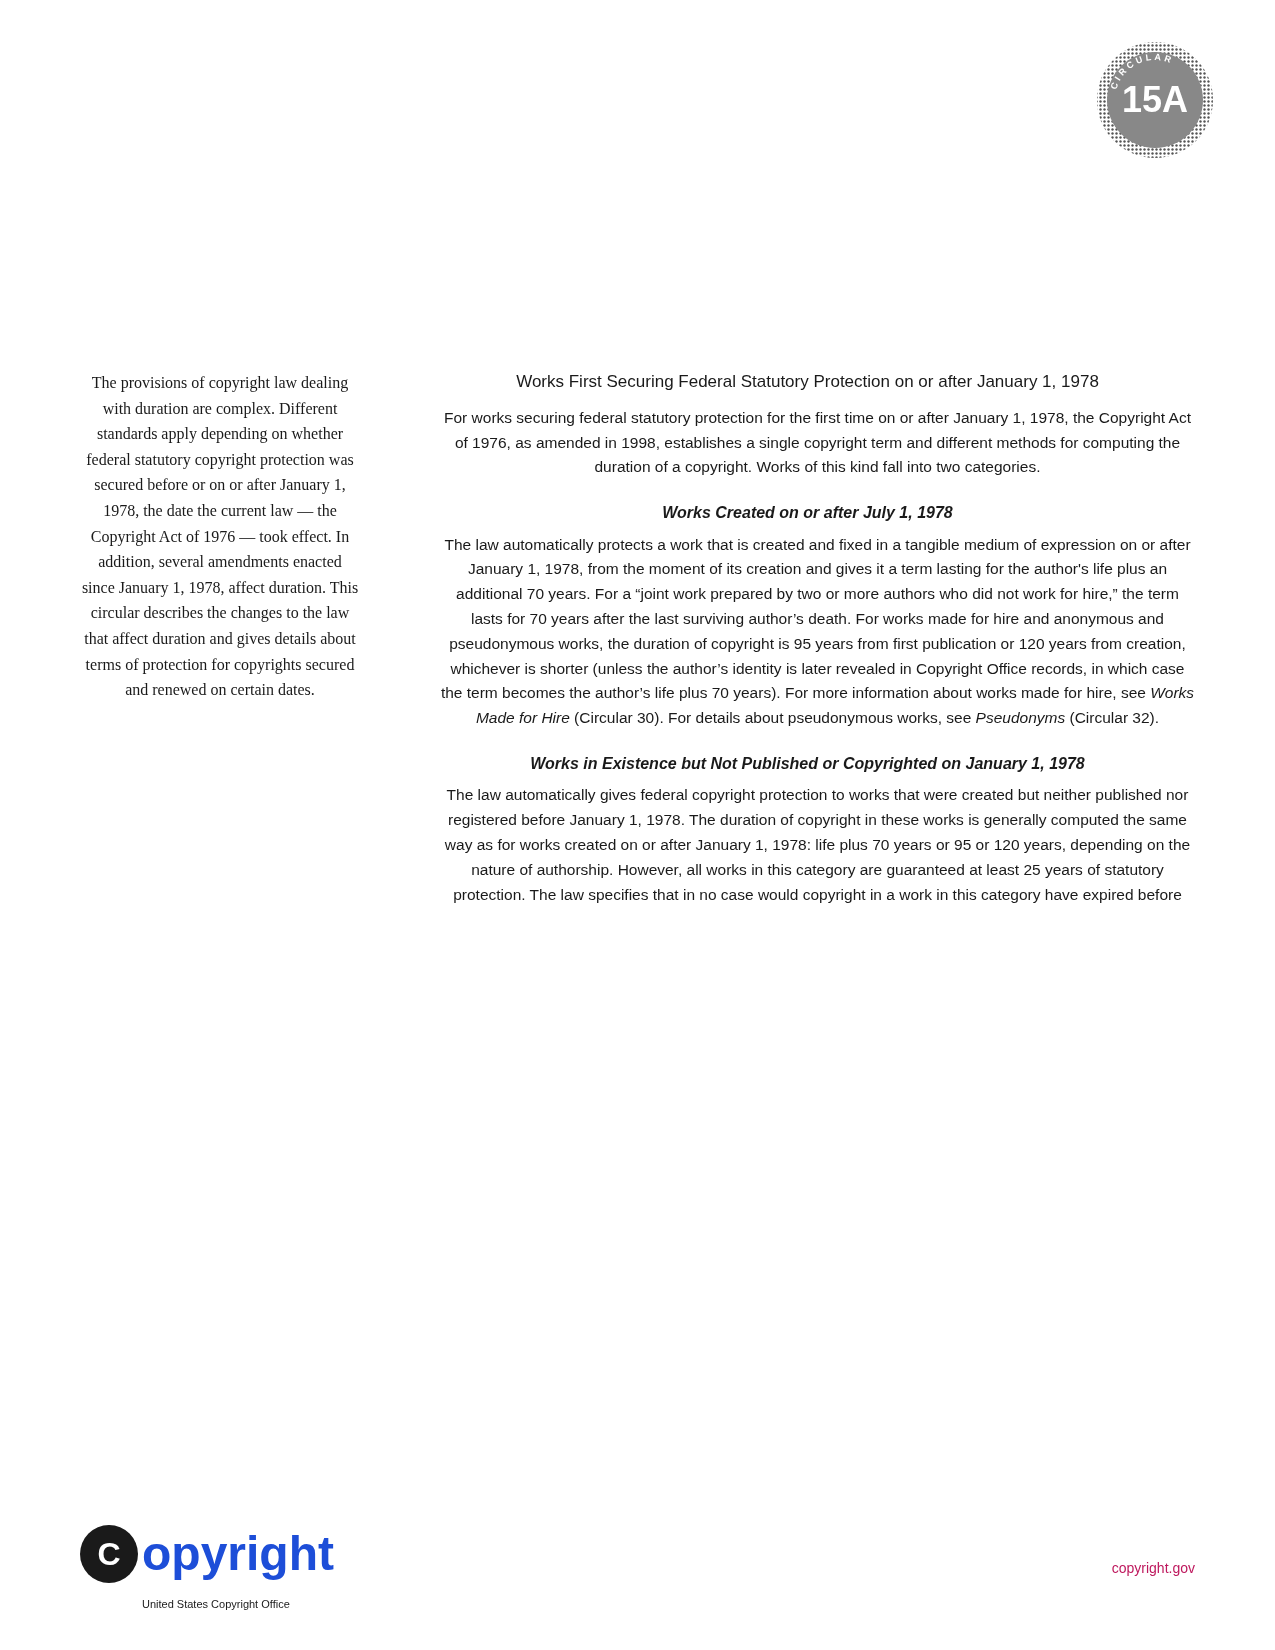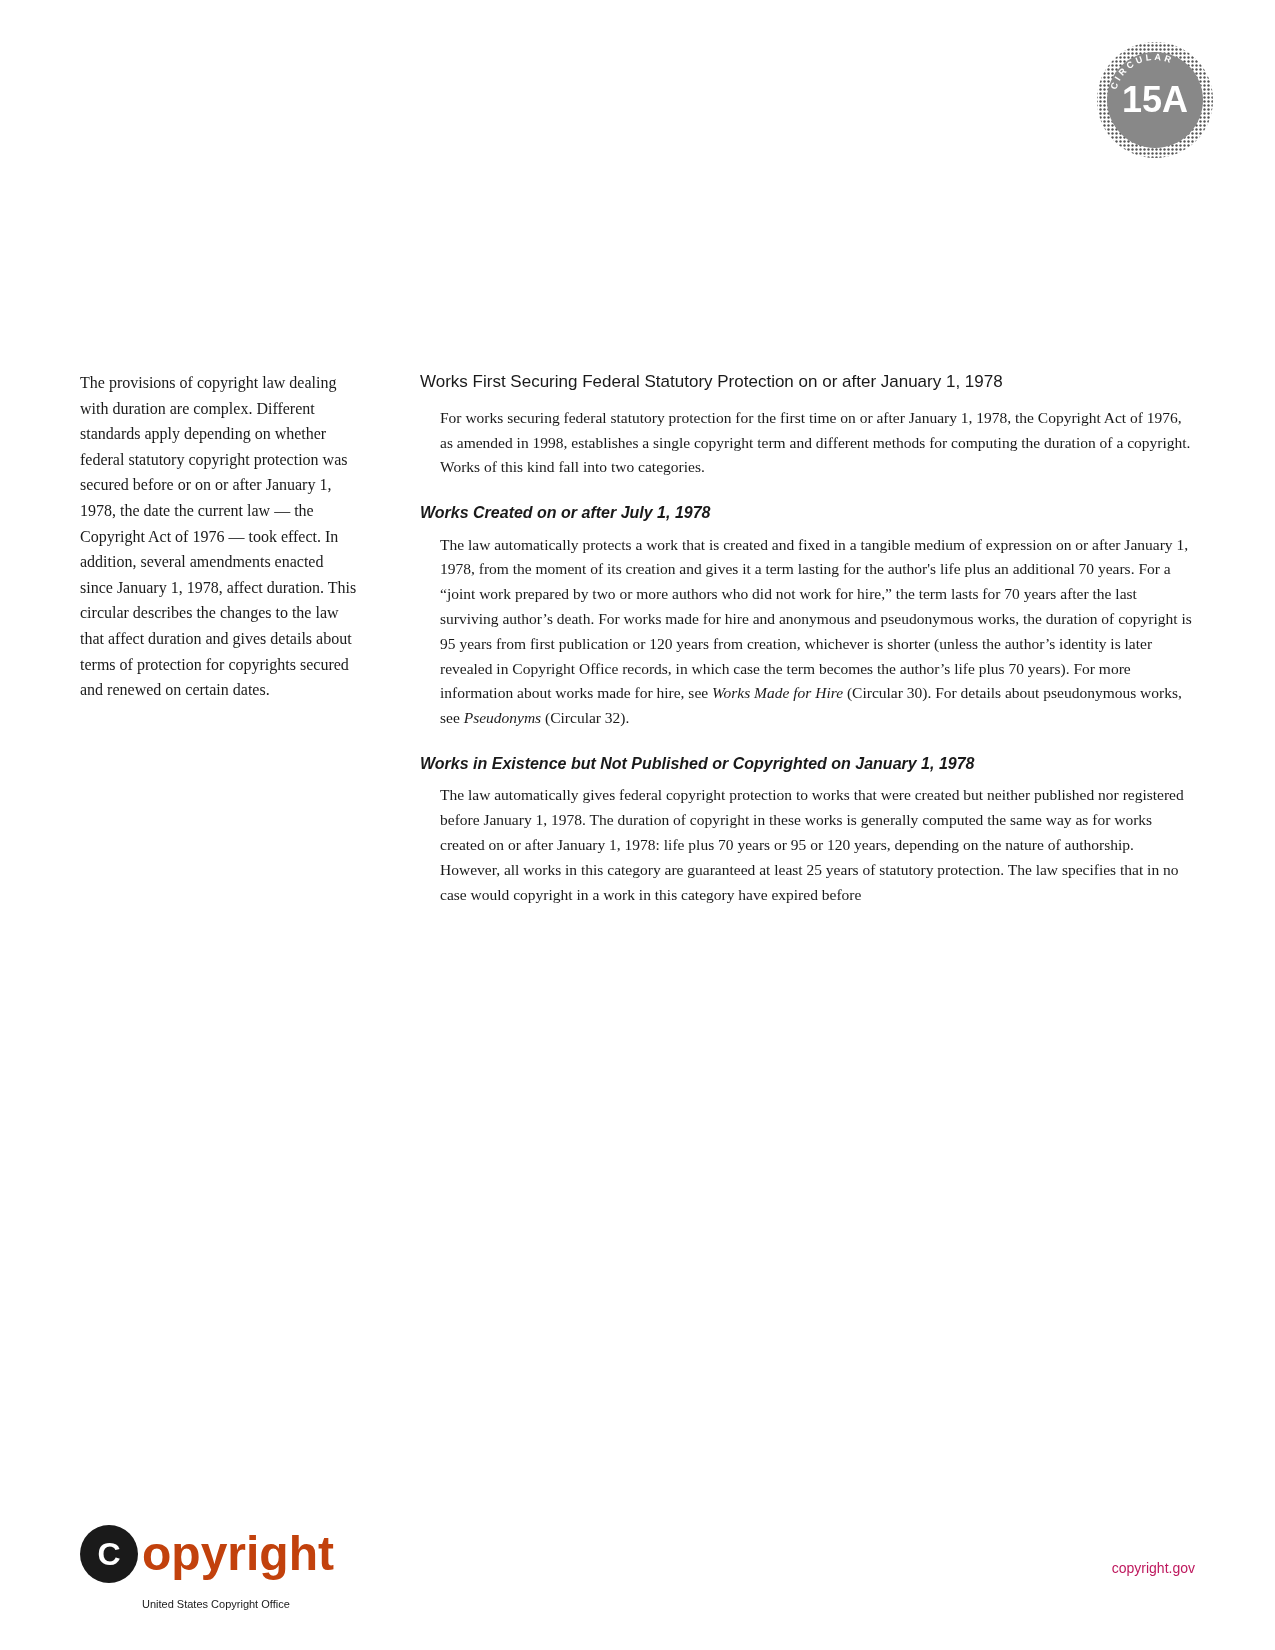--- a/index.html
+++ b/index.html
@@ -53,20 +53,21 @@
     }
 
     
     .content-area {
       position: absolute;
       top: 370px;
       left: 80px;
       right: 80px;
       display: flex;
       gap: 60px;
+      text-align: center;
     }
 
     .left-column {
       width: 280px;
       flex-shrink: 0;
     }
 
     .right-column {
       flex: 1;
     }
@@ -94,21 +95,21 @@
       font-size: 16px;
       font-weight: bold;
       font-style: italic;
       color: #1a1a1a;
       margin-bottom: 8px;
       margin-top: 22px;
       line-height: 1.4;
     }
 
     .right-column p {
-      font-family: Liberation Serif, serif;
+      font-family: Liberation Sans, sans-serif;
       font-size: 15.5px;
       line-height: 1.6;
       color: #1a1a1a;
       margin-bottom: 14px;
       margin-left: 20px;
     }
 
     .right-column p em {
       font-style: italic;
     }
@@ -149,21 +150,21 @@
       font-size: 32px;
       font-weight: bold;
       font-family: Arial, sans-serif;
       margin-right: 4px;
     }
 
     .footer-copyright-text {
       font-family: 'Arial Black', Arial, sans-serif;
       font-size: 48px;
       font-weight: 900;
-      color: #c2410c;
+      color: #1d4ed8;
       line-height: 1;
     }
 
     .footer-subtitle {
       font-family: Arial, sans-serif;
       font-size: 11px;
       color: #1a1a1a;
       margin-top: 15px;
       margin-left: 62px;
     }

